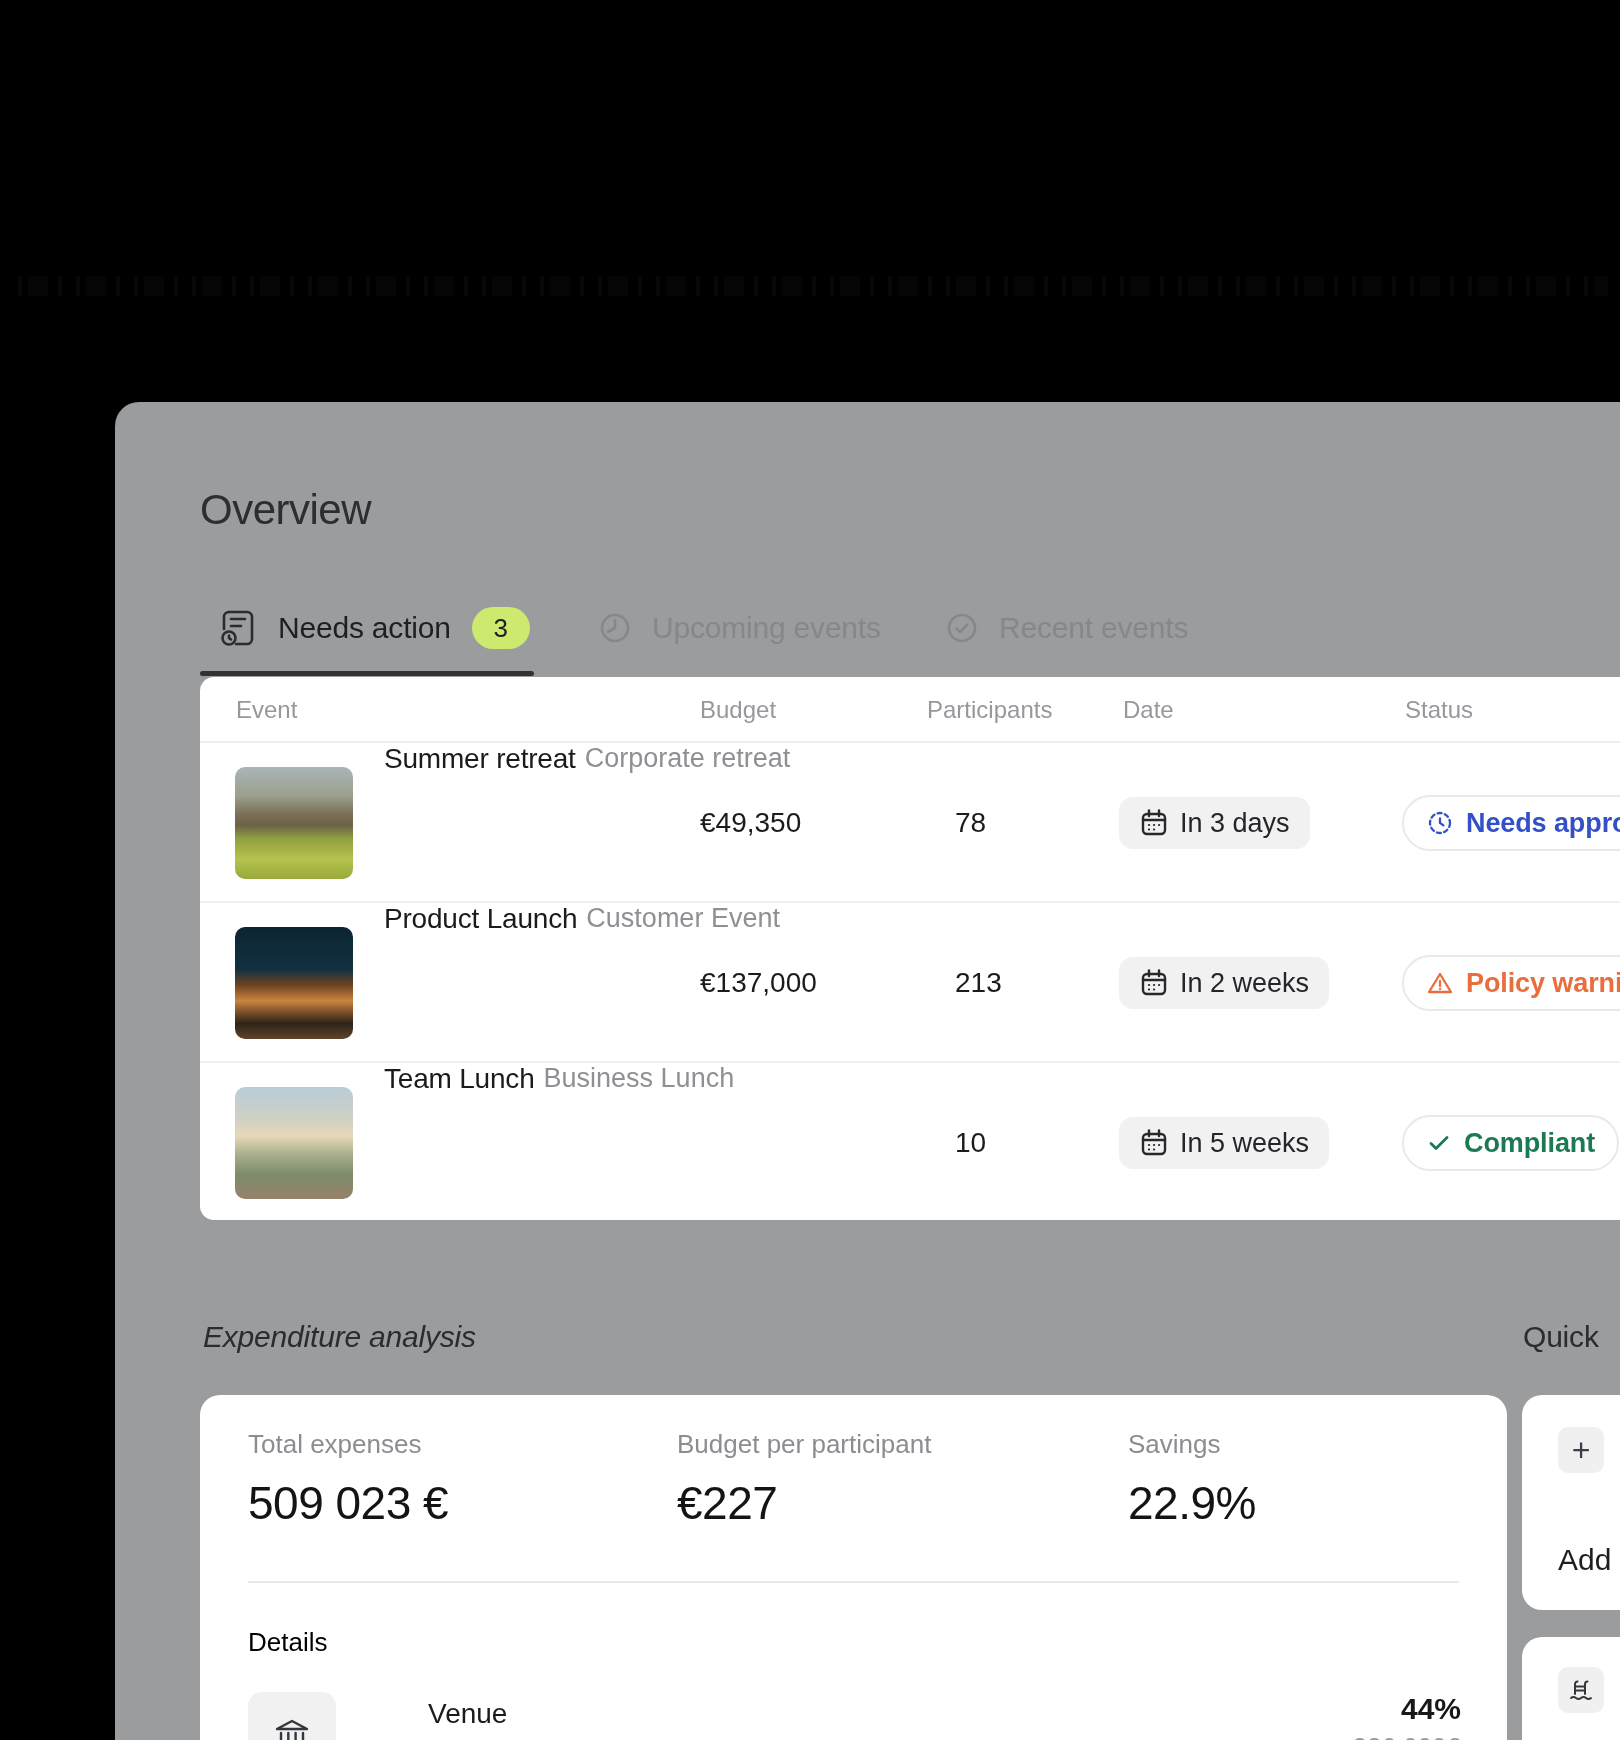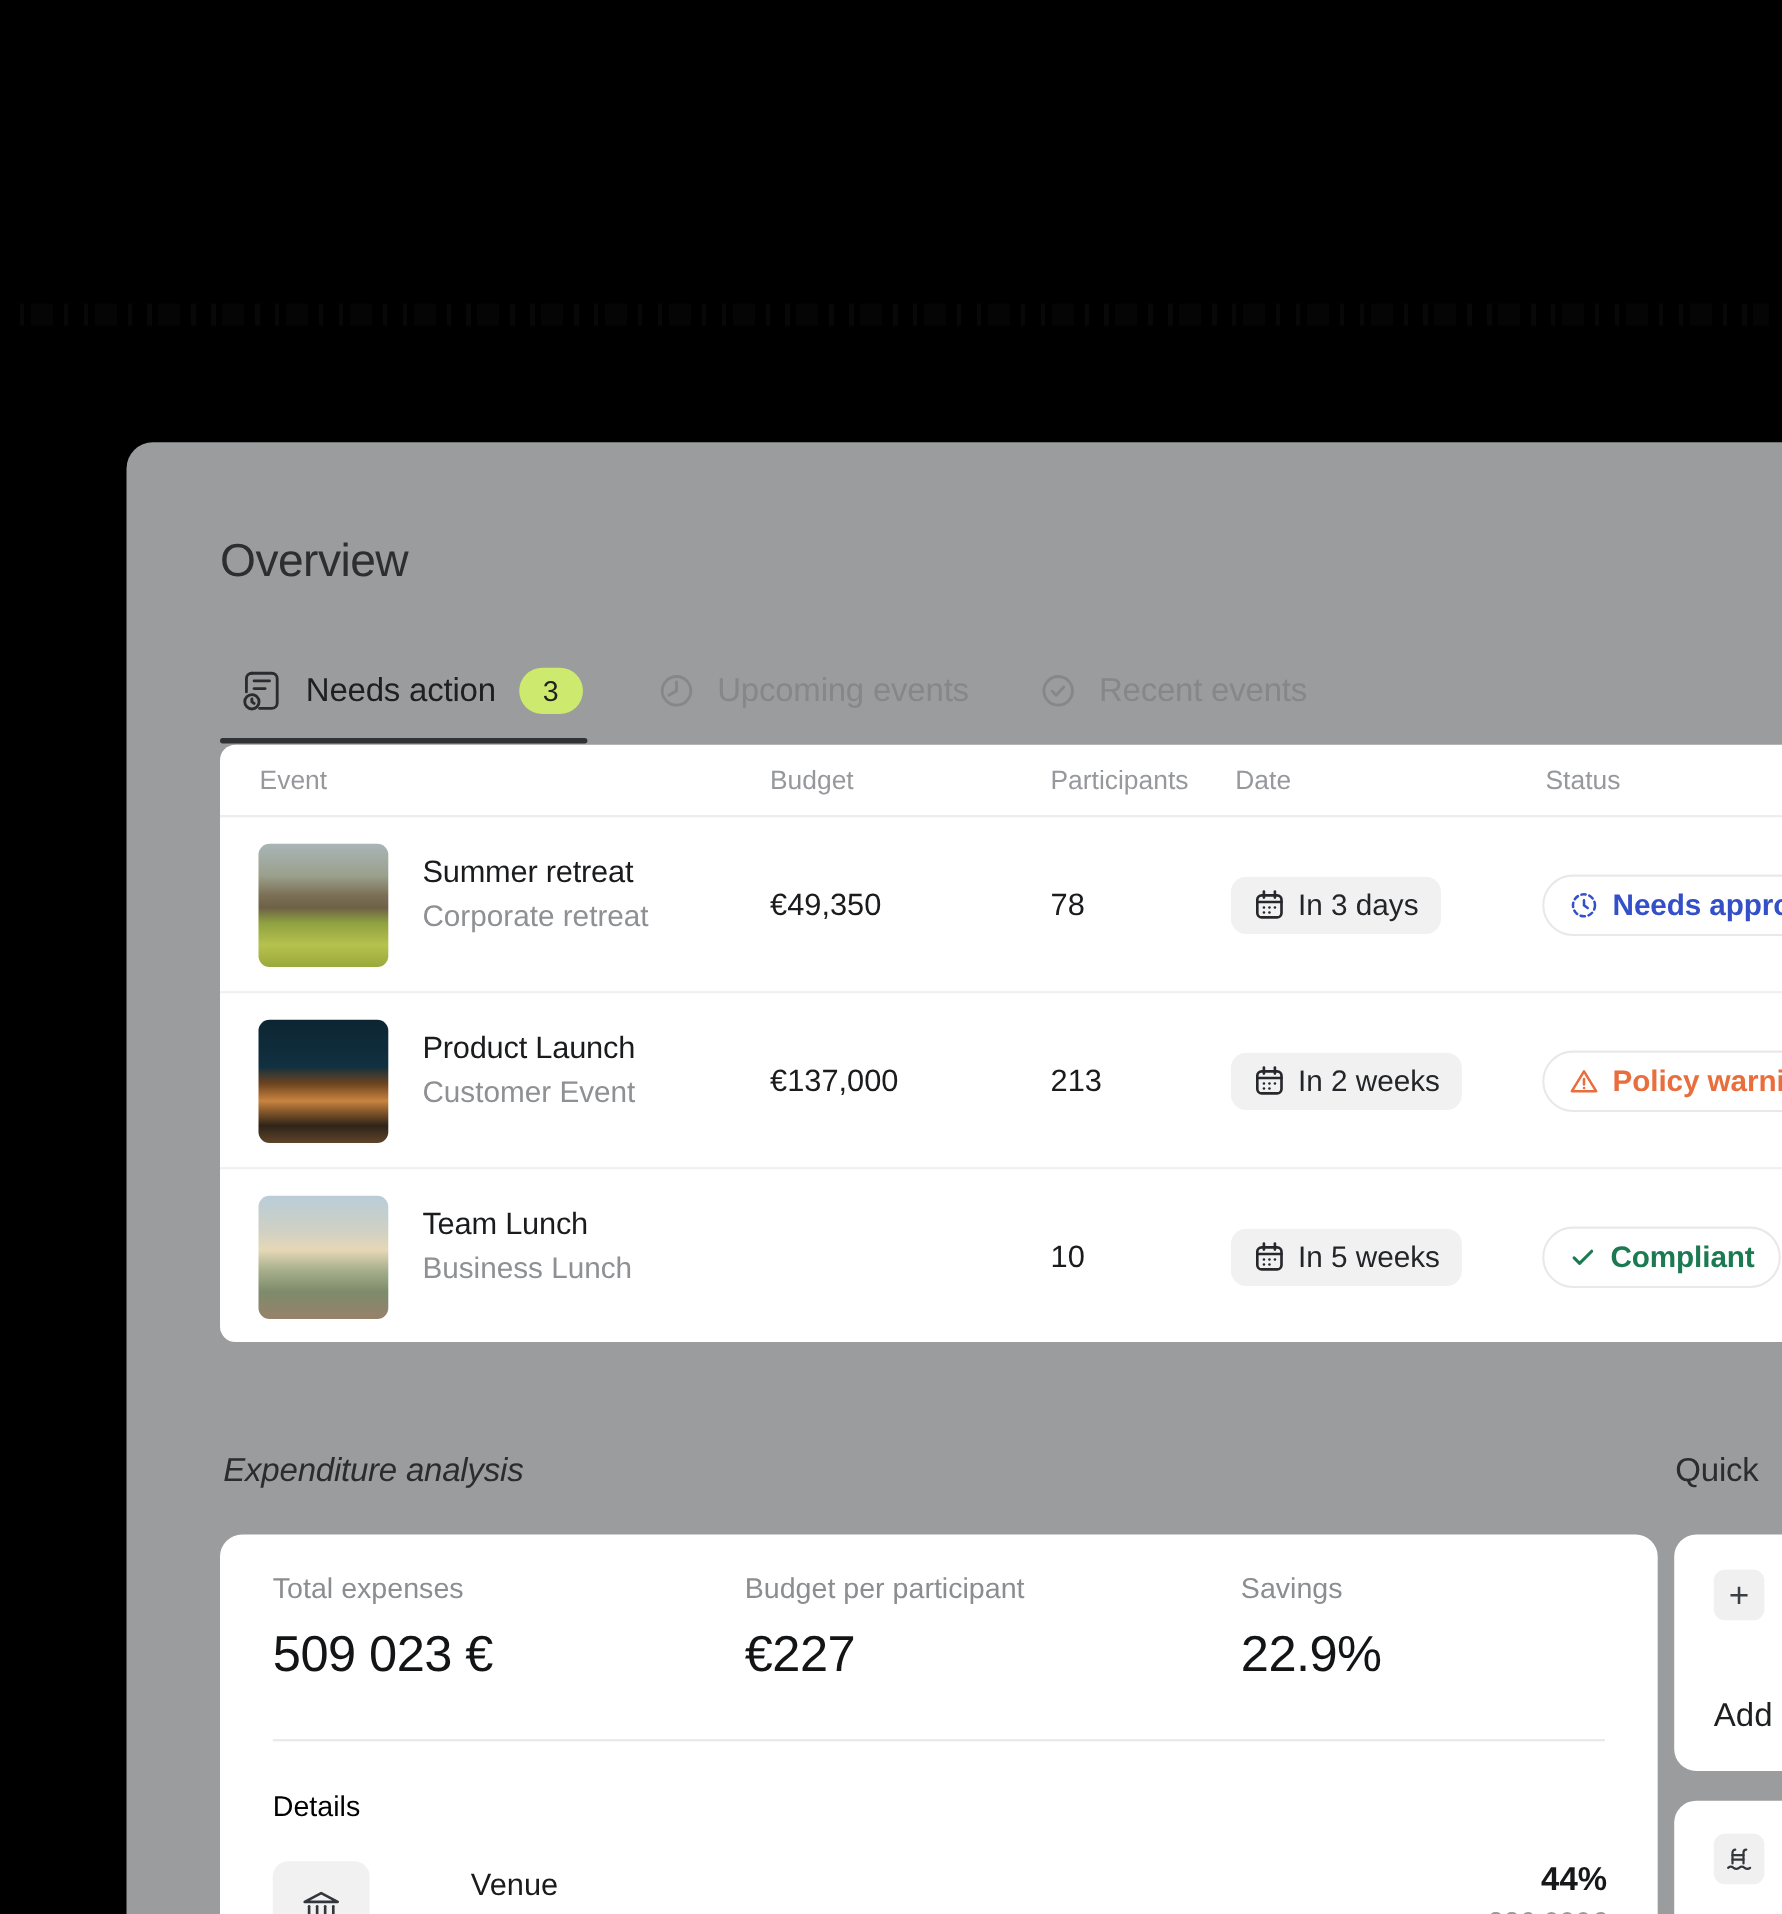--- a/index.html
+++ b/index.html
@@ -21,28 +21,28 @@
   .tab2{left:597px;}
   .tab3{left:944px;}
   .badge{margin-left:21px;min-width:58px;height:42px;border-radius:21px;background:#cdea6e;
     display:flex;align-items:center;justify-content:center;font-size:26px;font-weight:500;color:#1e2022;}
   .tab-underline{position:absolute;left:200px;top:671px;width:334px;height:5px;border-radius:3px;background:#303234;}
 
   
   .table-card{position:absolute;left:200px;top:677px;width:1420px;height:543px;background:#fff;border-radius:14px 0 0 14px;}
   .thead{position:relative;height:66px;border-bottom:2px solid #ededef;}
   .th{position:absolute;top:0;height:66px;display:flex;align-items:center;font-size:24px;color:#96989c;}
-  .th-event{left:36px;} .th-budget{left:500px;} .th-participants{left:755px;} .th-date{left:923px;} .th-status{left:1205px;}
+  .th-event{left:36px;} .th-budget{left:500px;} .th-participants{left:727px;} .th-date{left:923px;} .th-status{left:1205px;}
   .trow{position:relative;height:160px;border-bottom:2px solid #f0f0f2;cursor:pointer;}
   .trow:last-child{border-bottom:none;}
   .thumb{position:absolute;left:35px;top:24px;width:118px;height:112px;border-radius:10px;}
   .thumb-1{background:linear-gradient(180deg,#a9b5b7 0%,#9aa08c 26%,#7b6f55 42%,#6d6147 52%,#8fa040 64%,#b6c24d 82%,#9aa93c 100%);}
   .thumb-2{background:linear-gradient(180deg,#0d2532 0%,#113040 38%,#6e441f 52%,#c98440 66%,#8a5a2c 74%,#2e2418 86%,#5f432a 100%);}
   .thumb-3{background:linear-gradient(180deg,#b9cdd8 0%,#cfd0c4 28%,#e6d8b7 44%,#a8b08d 60%,#7d8b6b 78%,#97826b 100%);}
-  .ecell{position:absolute;left:184px;top:0;height:139px;display:flex;flex-direction:column;justify-content:center;gap:9px;}
+  .ecell{position:absolute;left:184px;top:0;height:139px;display:flex;flex-direction:row;justify-content:center;gap:9px;}
   .etitle{font-size:28px;font-weight:500;color:#1a1b1d;letter-spacing:-0.2px;}
   .esub{font-size:27px;color:#8e9093;}
   .vcell{position:absolute;top:0;height:160px;display:flex;align-items:center;font-size:28px;color:#1a1b1d;}
   .c-budget{left:500px;font-weight:500;}
   .c-participants{left:755px;font-weight:400;}
   .chip{position:absolute;left:919px;top:54px;height:52px;border-radius:14px;background:#f1f1f2;
     display:flex;align-items:center;padding:0 20px;gap:11px;}
   .chip .txt{font-size:27px;color:#232528;white-space:nowrap;}
   .pill{position:absolute;left:1202px;top:52px;height:56px;border-radius:28px;background:#fff;border:2px solid #e9e9eb;
     display:flex;align-items:center;padding:0 22px;gap:12px;white-space:nowrap;}

